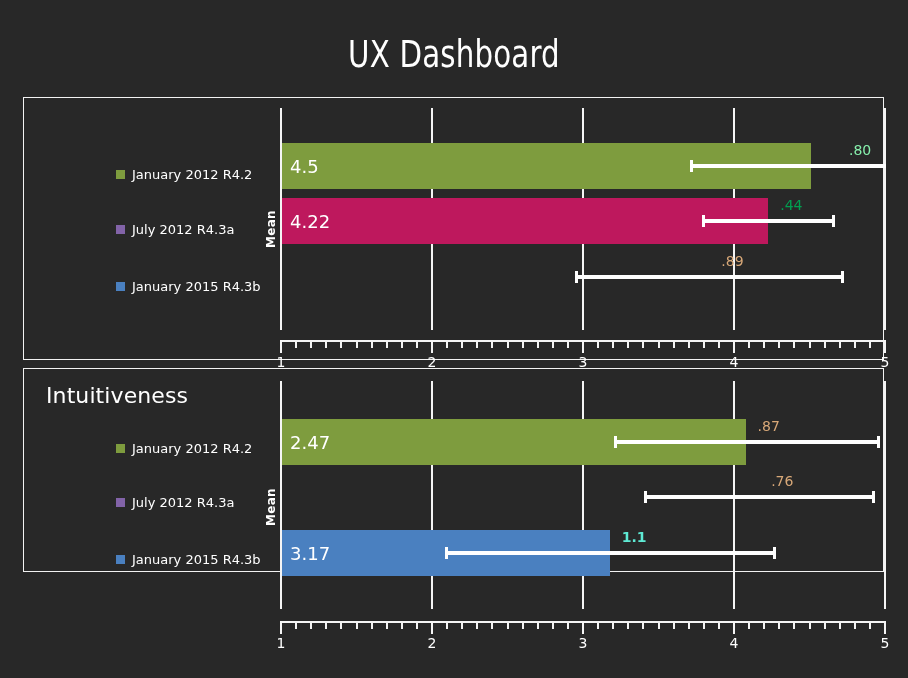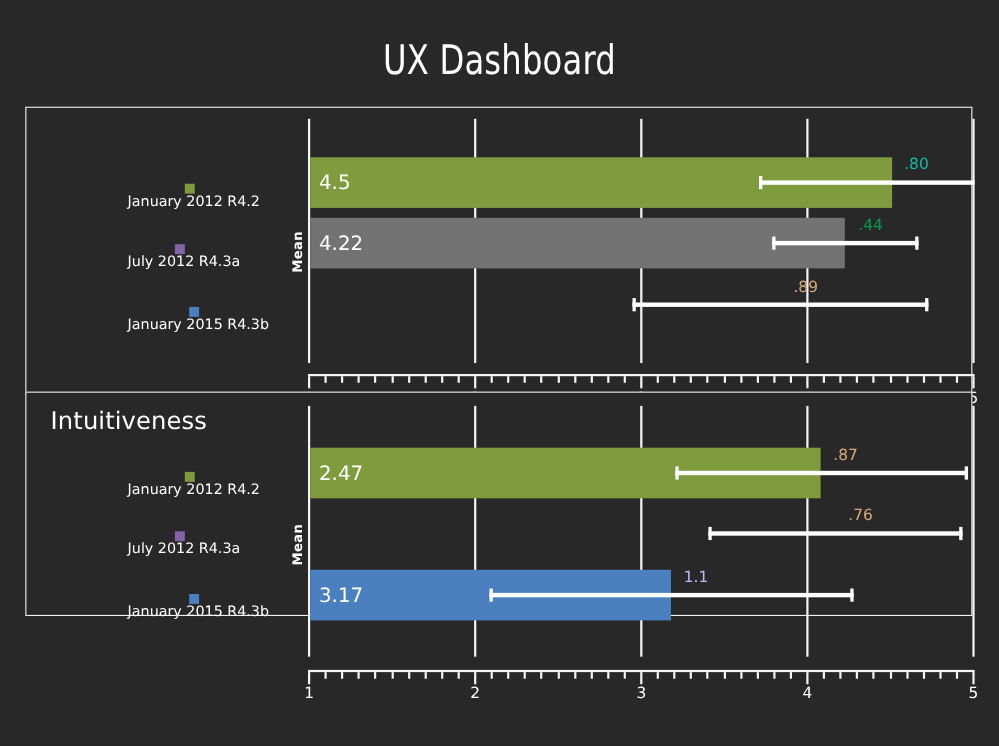--- a/index.html
+++ b/index.html
@@ -24,36 +24,35 @@
   
   .panel{
     position:absolute;
     left:23px;
     width:861px;
     border:1px solid #f2f2f2;
     box-sizing:border-box;
     background:#282828;
   }
   #panel-look{top:97px;height:263px;}
-  #panel-intu{top:356px;height:204px;}
+  #panel-intu{top:368px;height:204px;}
 
   .panel-title{
     position:absolute;left:22px;top:14px;
     color:#ffffff;font-size:22px;font-weight:400;
     letter-spacing:.1px;
     white-space:nowrap;
   }
 
   
   .legend{position:absolute;left:92px;}
   .legend-item{
     position:absolute;
     display:flex;align-items:center;
     white-space:nowrap;
-    flex-direction:column;
   }
   .legend-swatch{
     width:9px;height:9px;display:inline-block;margin-right:7px;
     flex:none;
   }
   .legend-label{color:#ffffff;font-size:13px;}
 
   
   .plot{position:absolute;}
   .axis-v{
@@ -131,22 +130,22 @@
       <div class="gridline" style="left: 302px;"></div>
       <div class="gridline" style="left: 453px;"></div>
       <div class="gridline" style="left: 604px;"></div>
       <div class="mean-label" style="left: -16px; top: 140px;">Mean</div>
       <div class="bar" style="top: 35px; height: 46px; width: 528.5px; background: rgb(126, 156, 62);">
         <span class="bar-value">4.5</span>
       </div>
       <div class="errbar" style="left: 409.7px; width: 196.3px; top: 56px;">
         <div class="errcap left"></div>
       </div>
-      <div class="err-label" style="color: #14b8a6; left: 542px; top: 34px;">.80</div>
-      <div class="bar" style="top: 90px; height: 46px; width: 486.22px; background: #737373; text-align: right;">
+      <div class="err-label" style="color: #86efac; left: 569px; top: 34px;">.80</div>
+      <div class="bar" style="top: 90px; height: 46px; width: 486.22px; background: #be185d; text-align: right;">
         <span class="bar-value">4.22</span>
       </div>
       <div class="errbar" style="left: 421.78px; width: 132.88px; top: 111px;">
         <div class="errcap left"></div>
         <div class="errcap right"></div>
       </div>
       <div class="err-label" style="color: rgb(0, 160, 80); left: 500.22px; top: 89px;">.44</div>
       <div class="errbar" style="left: 294.94px; width: 268.78px; top: 167px;">
         <div class="errcap left"></div>
         <div class="errcap right"></div>
@@ -238,21 +237,21 @@
         <div class="errcap right"></div>
       </div>
       <div class="err-label" style="color: rgb(216, 168, 120); left: 491.16px; top: 92px;">.76</div>
       <div class="bar" style="top: 149px; height: 46px; width: 327.67px; background: rgb(74, 128, 192);">
         <span class="bar-value">3.17</span>
       </div>
       <div class="errbar" style="left: 165.08px; width: 330.69px; top: 170px;">
         <div class="errcap left"></div>
         <div class="errcap right"></div>
       </div>
-      <div class="err-label" style="color: #c4b5fd; left: 341.67px; top: 148px;">1.1</div>
+      <div class="err-label" style="color: #5eead4; left: 341.67px; top: 148px; font-weight: bold;">1.1</div>
       <div class="axis-h" style="left: 0px; top: 240px; width: 606px;"></div>
       <div class="tick major" style="left: 0px; top: 242px;"></div>
       <div class="tick minor" style="left: 15.1px; top: 242px;"></div>
       <div class="tick minor" style="left: 30.2px; top: 242px;"></div>
       <div class="tick minor" style="left: 45.3px; top: 242px;"></div>
       <div class="tick minor" style="left: 60.4px; top: 242px;"></div>
       <div class="tick minor" style="left: 75.5px; top: 242px;"></div>
       <div class="tick minor" style="left: 90.6px; top: 242px;"></div>
       <div class="tick minor" style="left: 105.7px; top: 242px;"></div>
       <div class="tick minor" style="left: 120.8px; top: 242px;"></div>

